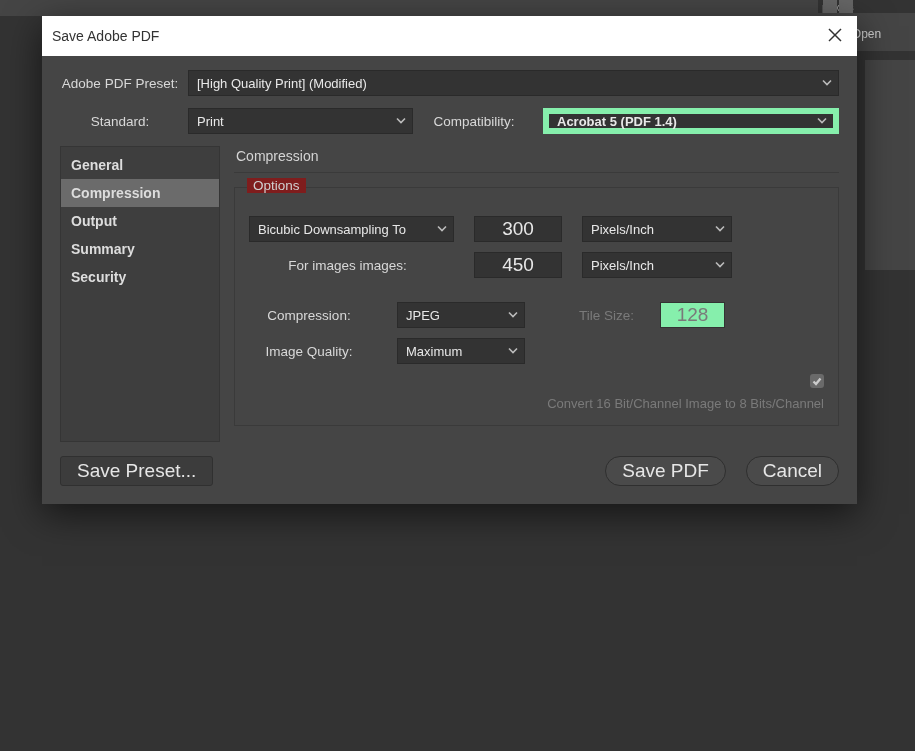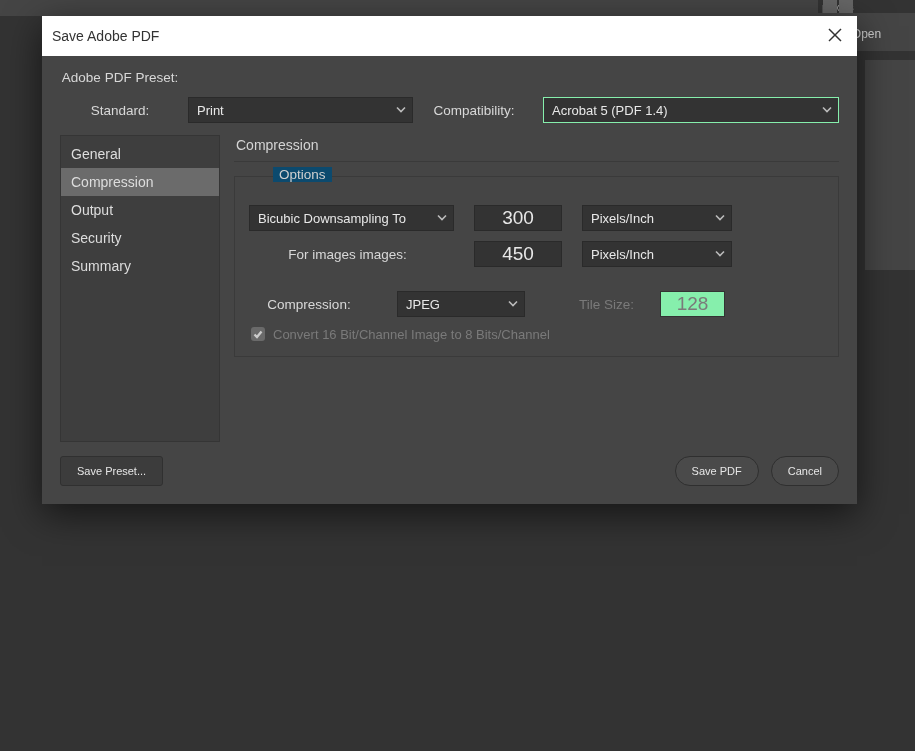--- a/index.html
+++ b/index.html
@@ -23,39 +23,39 @@
   .body { flex: 1; display: flex; flex-direction: column; padding: 14px 18px 18px 18px; position: relative; }
   .row { display: flex; align-items: center; margin-bottom: 12px; }
   .label { color: #d8d8d8; font-size: 13.5px; text-align: center; }
   .preset-label { width: 128px; padding-right: 8px; }
   .select, .input {
     background: #333; border: 1px solid #2a2a2a; color: #e8e8e8; height: 26px;
     display: flex; align-items: center; padding: 0 8px; position: relative; font-size: 13px;
   }
   .select .chev { position: absolute; right: 6px; top: 50%; transform: translateY(-50%); pointer-events: none; }
   .chev svg { width: 10px; height: 10px; stroke: #bbb; stroke-width: 1.6; fill: none; }
-  .select.highlight { border: 1px solid #86efac; }
+  .select.highlight { border: 6px solid #86efac; font-weight: bold; }
   .input input { background: transparent; border: none; color: #e8e8e8; width: 100%; font-size: 19px; outline: none; text-align: center; }
   .mid { display: flex; flex: 1; gap: 14px; }
   .sidebar { width: 160px; background: #3e3e3e; border: 1px solid #353535; padding: 4px 0; }
-  .side-item { padding: 6px 10px; color: #ddd; font-size: 14px; cursor: pointer; }
+  .side-item { padding: 6px 10px; color: #ddd; font-size: 14px; cursor: pointer; font-weight: bold; }
   .side-item.selected { background: #6b6b6b; }
   .content { flex: 1; display: flex; flex-direction: column; }
   .panel-title { color: #d4d4d4; font-size: 14px; padding: 2px 0 8px 2px; border-bottom: 1px solid #3a3a3a; margin-bottom: 14px;}
   .fieldset { border: 1px solid #3a3a3a; position: relative; padding: 28px 14px 14px 14px; }
-  .legend { position: absolute; top: -10px; left: 12px; background: #0c4a6e; padding: 0 6px; color: #d0d0d0; font-size: 13.5px; margin-left: 26px; }
+  .legend { position: absolute; top: -10px; left: 12px; background: #7f1d1d; padding: 0 6px; color: #d0d0d0; font-size: 13.5px; }
   .opt-row { display: flex; align-items: center; margin-bottom: 10px; gap: 20px; }
-  .subcheck { display: flex; align-items: flex-start; gap: 8px; margin-top: 6px; padding-left: 2px;}
+  .subcheck { display: flex; align-items: flex-end; gap: 8px; margin-top: 6px; padding-left: 2px; flex-direction: column;}
   .chk { width: 14px; height: 14px; border-radius: 3px; background: #6a6a6a; display: flex; align-items: center; justify-content: center; }
   .chk svg { width: 10px; height: 10px; stroke: #ccc; stroke-width: 2.3; fill: none; }
   .disabled { color: #7a7a7a; }
   .footer { display: flex; justify-content: space-between; align-items: center; margin-top: 14px; }
-  .btn { background: #4a4a4a; border: 1px solid #2f2f2f; color: #e6e6e6; height: 30px; padding: 0 16px; border-radius: 16px; display: inline-flex; align-items: center; cursor: pointer; font-size: 11px; }
+  .btn { background: #4a4a4a; border: 1px solid #2f2f2f; color: #e6e6e6; height: 30px; padding: 0 16px; border-radius: 16px; display: inline-flex; align-items: center; cursor: pointer; font-size: 19px; }
   .btn.flat { border-radius: 3px; background: #3c3c3c; border: 1px solid #303030; }
-  .footer-right { display: flex; gap: 12px; }
+  .footer-right { display: flex; gap: 20px; }
 </style>
 </head>
 <body>
 
 <div class="bg">
   <div class="bg-top"></div>
   <div class="bg-top-strip">
     <span class="disabled" style="color:#999;font-size:11px;">pexels</span>
   </div>
   <div class="bg-thumb">
@@ -78,20 +78,26 @@
             <line x1="13" y1="1" x2="1" y2="13"></line>
           </svg>
       </span>
     </div>
   </div>
 
   <div class="body">
 
     <div class="row">
       <div class="label preset-label">Adobe PDF Preset:</div>
+      <div class="select" style="flex:1">
+        <span>[High Quality Print] (Modified)</span>
+        <span class="chev"><svg viewBox="0 0 10 10">
+              <polyline points="1,3 5,7 9,3"></polyline>
+            </svg></span>
+      </div>
     </div>
 
     <div class="row">
       <div class="label preset-label">Standard:</div>
       <div class="select" style="width:225px">
         <span>Print</span>
         <span class="chev"><svg viewBox="0 0 10 10">
               <polyline points="1,3 5,7 9,3"></polyline>
             </svg></span>
       </div>
@@ -102,22 +108,22 @@
               <polyline points="1,3 5,7 9,3"></polyline>
             </svg></span>
       </div>
     </div>
 
     <div class="mid">
       <div class="sidebar">
         <div class="side-item"><span>General</span></div>
         <div class="side-item selected"><span>Compression</span></div>
         <div class="side-item"><span>Output</span></div>
+        <div class="side-item"><span>Summary</span></div>
         <div class="side-item"><span>Security</span></div>
-        <div class="side-item"><span>Summary</span></div>
       </div>
 
       <div class="content">
         <div class="panel-title">Compression</div>
 
         <div class="fieldset">
           <div class="legend">Options</div>
 
           <div class="opt-row">
             <div class="select" style="width:205px">
@@ -160,20 +166,29 @@
                     <polyline points="1,3 5,7 9,3"></polyline>
                   </svg></span>
             </div>
             <div style="width:14px"></div>
             <div class="label disabled" style="padding-right:6px;">Tile Size:</div>
             <div class="input disabled" style="width:65px; background:#86efac; border-color:#333;">
               <input disabled="" style="color: rgb(122, 122, 122);" value="128">
             </div>
           </div>
 
+          <div class="opt-row">
+            <div class="label" style="width:128px; padding-right:8px;">Image Quality:</div>
+            <div class="select" style="width:128px">
+              <span>Maximum</span>
+              <span class="chev"><svg viewBox="0 0 10 10">
+                    <polyline points="1,3 5,7 9,3"></polyline>
+                  </svg></span>
+            </div>
+          </div>
 
           <div class="subcheck disabled">
             <div class="chk">
               <span><svg viewBox="0 0 10 10">
                     <polyline points="1.5,5.5 4,8 8.5,2.5"></polyline>
                   </svg></span>
             </div>
             <span>Convert 16 Bit/Channel Image to 8 Bits/Channel</span>
           </div>
         </div>

